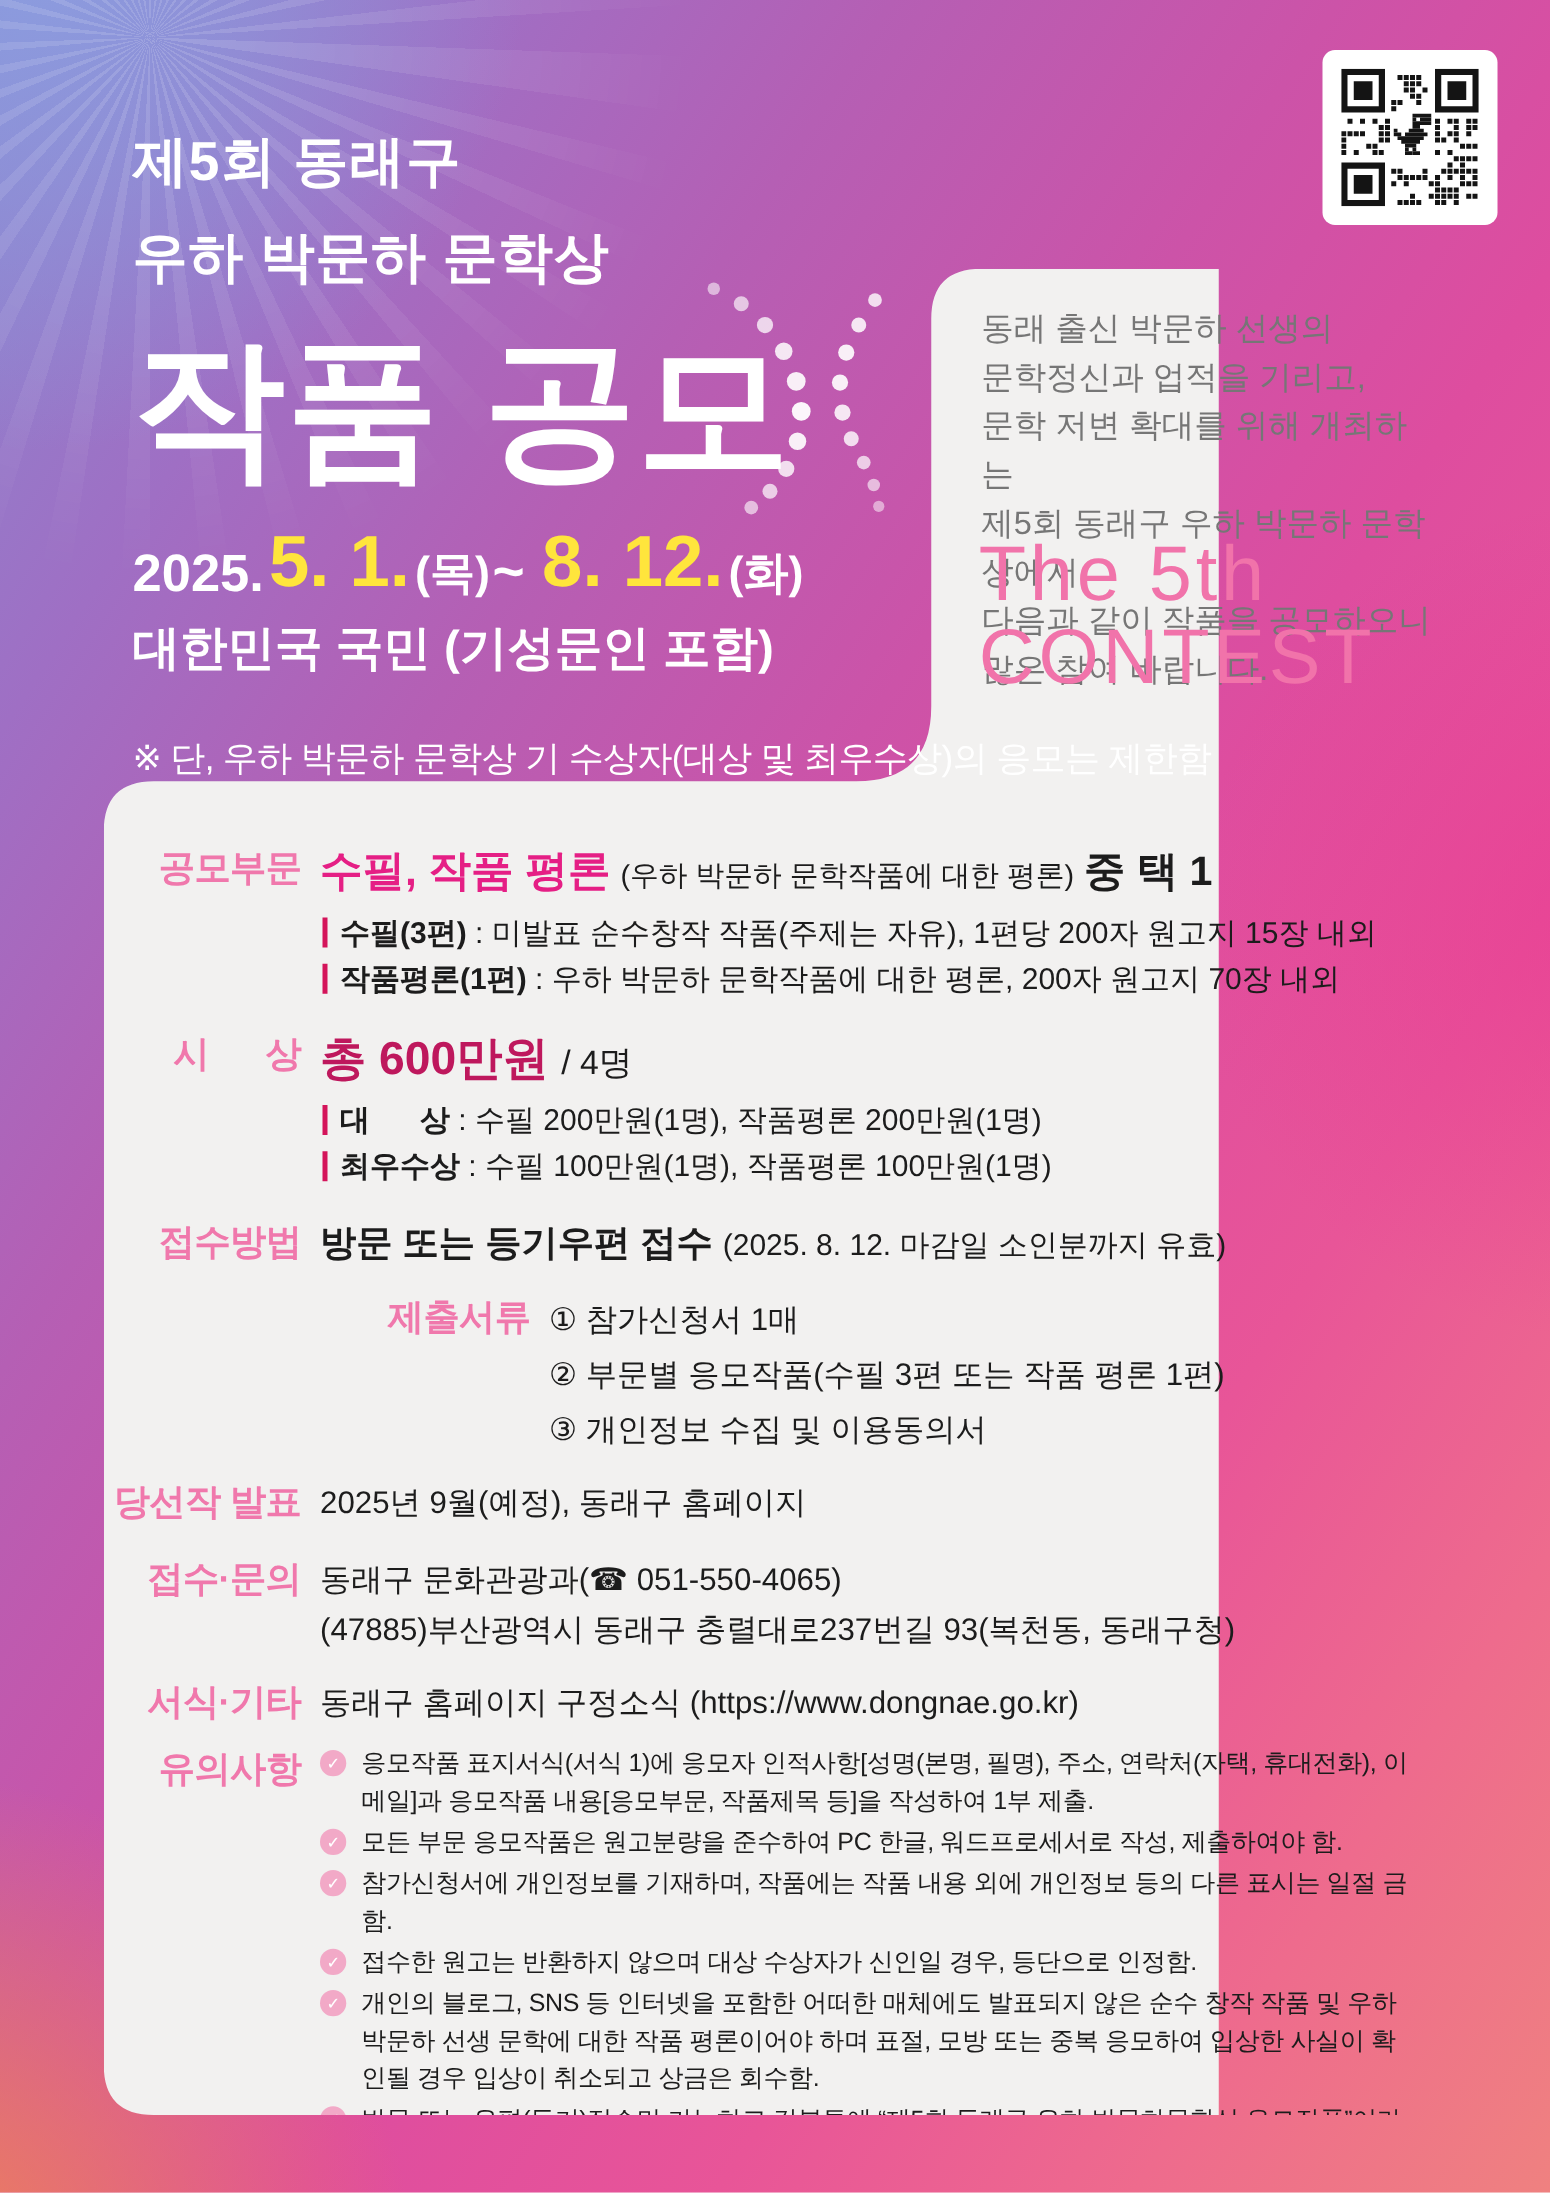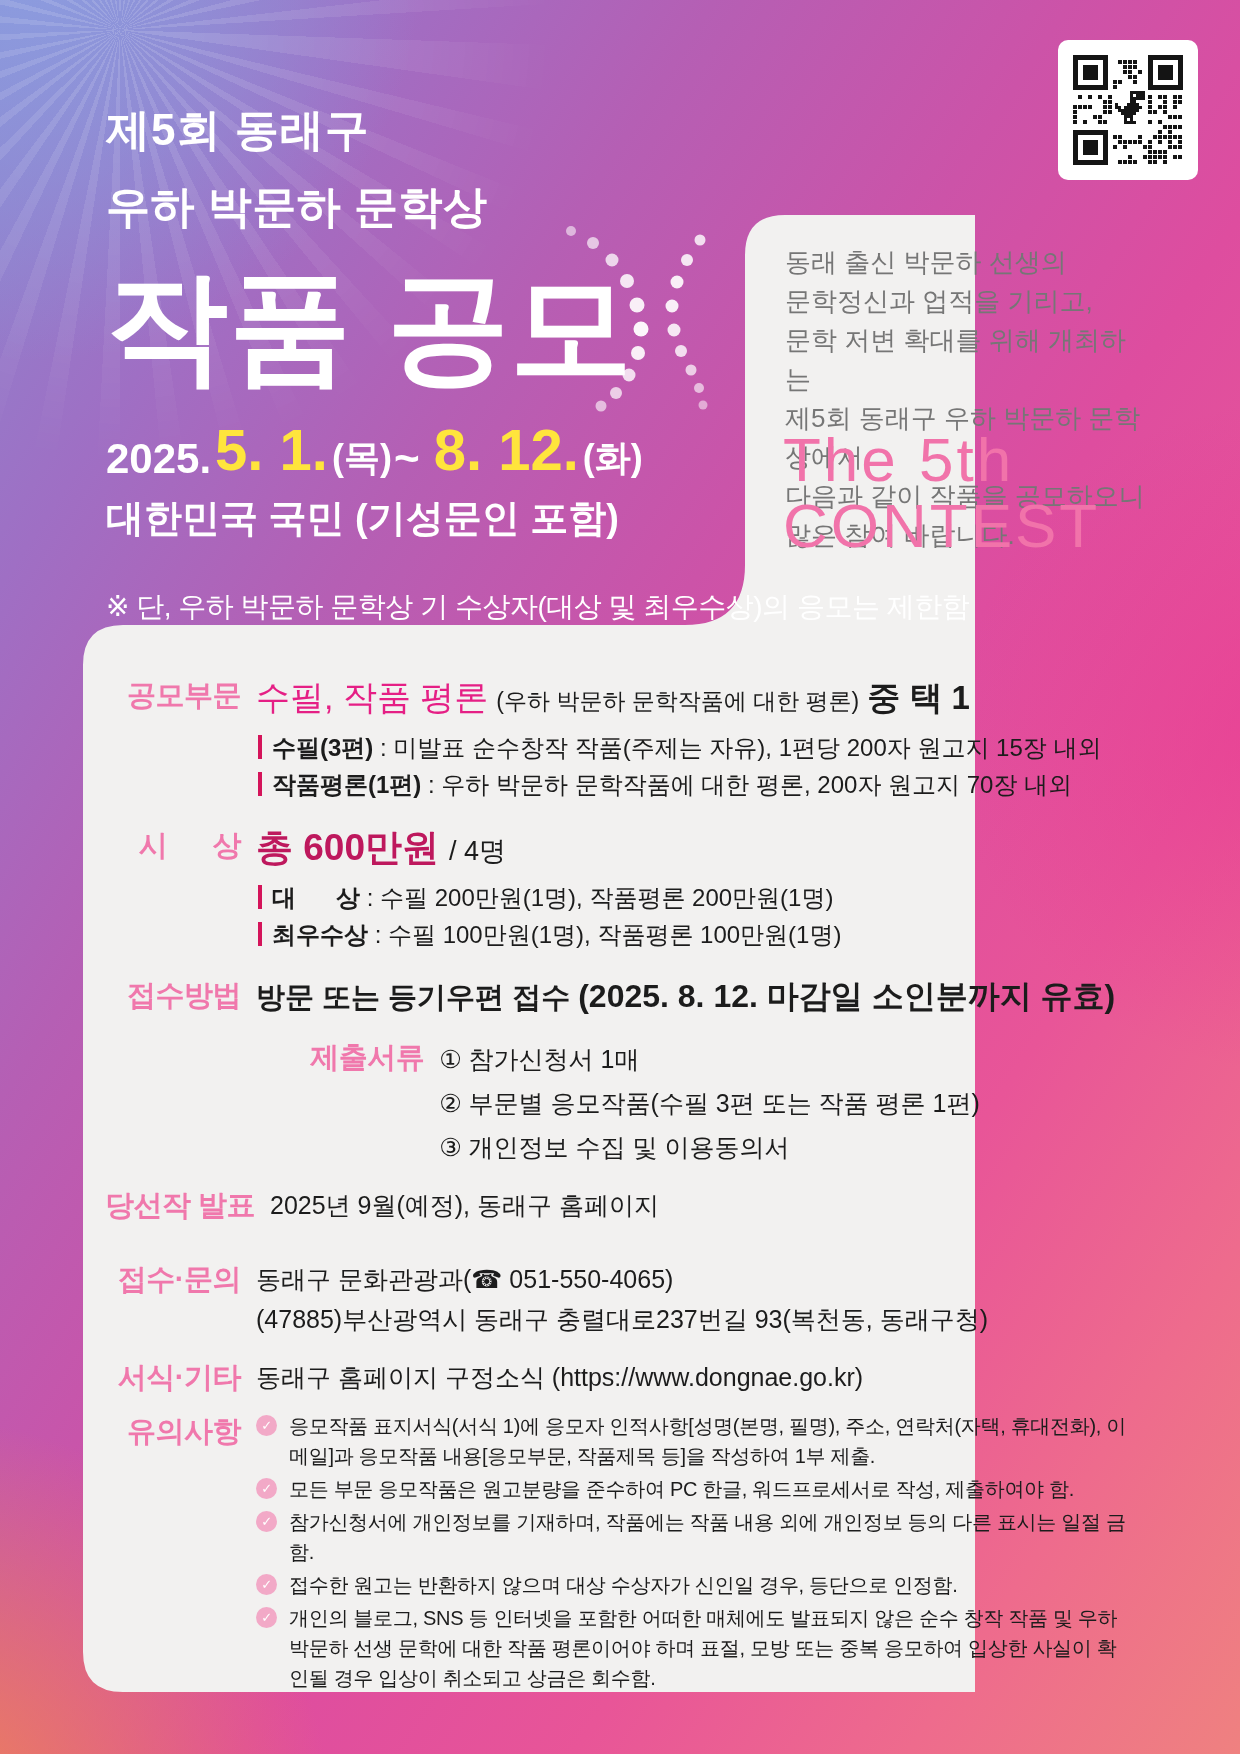--- a/index.html
+++ b/index.html
@@ -39,31 +39,31 @@
   
   .qr-box{position:absolute;left:1058px;top:40px;width:140px;height:140px;background:#fff;border-radius:10px;display:flex;align-items:center;justify-content:center;}
   
   .dots{position:absolute;pointer-events:none;}
   
   .content{position:absolute;left:0;top:410px;width:1080px;padding-top:50px;color:#1C1C1C;}
   .row{display:flex;margin-bottom:22px;}
   .row-label{width:158px;flex-shrink:0;text-align:right;color:#F078AC;font-weight:700;font-size:29px;line-height:40px;white-space:pre;letter-spacing:-0.5px;}
   .row-body{margin-left:15px;}
   .head-line{display:flex;align-items:baseline;white-space:pre;}
-  .magenta-big{color:#E51F85;font-weight:400;font-size:34px;line-height:44px;}
+  .magenta-big{color:#E51F85;font-weight:700;font-size:34px;line-height:44px;}
   .prize-big{color:#be185d;font-weight:800;font-size:37px;line-height:46px;}
   .paren{font-size:23px;font-weight:400;margin-left:8px;}
   .black-big{font-size:33px;font-weight:800;margin-left:8px;}
   .slash-sub{font-size:27px;font-weight:400;margin-left:10px;}
   .details{margin-top:8px;}
   .detail{font-size:24px;line-height:37px;display:flex;white-space:pre;}
   .bar{display:inline-block;width:4px;height:24px;background:#D4145A;margin:6px 10px 0 2px;flex-shrink:0;}
   .detail-head{font-weight:800;}
   .method-main{font-size:29px;font-weight:800;line-height:42px;}
-  .method-paren{font-size:32px;font-weight:700;margin-left:8px;}
+  .method-paren{font-size:24px;font-weight:400;margin-left:8px;}
   .doc-item{font-size:25px;line-height:44px;}
   .plain-text{font-size:25px;line-height:40px;}
   .notes-list{list-style:none;margin:0;padding:0;width:880px;}
   .notes-list li{position:relative;padding-left:33px;font-size:20px;line-height:30px;margin-bottom:3px;letter-spacing:-0.3px;}
   .check{position:absolute;left:0;top:4px;width:21px;height:21px;border-radius:50%;background:#F2A9C7;color:#fff;font-size:13px;font-weight:700;display:flex;align-items:center;justify-content:center;}
 </style>
 </head>
 <body>
 
 <div class="rays"></div>
@@ -141,21 +141,21 @@
 
     <div class="row" style="margin-bottom:16px;justify-content:center;">
       <div class="row-label">제출서류</div>
       <div class="row-body">
         <div class="doc-item">① 참가신청서 1매</div>
         <div class="doc-item">② 부문별 응모작품(수필 3편 또는 작품 평론 1편)</div>
         <div class="doc-item">③ 개인정보 수집 및 이용동의서</div>
       </div>
     </div>
 
-    <div class="row" style="margin-bottom:34px;padding-left:14px;">
+    <div class="row" style="margin-bottom:22px;">
       <div class="row-label">당선작 발표</div>
       <div class="row-body">
         <div class="plain-text">2025년 9월(예정), 동래구 홈페이지</div>
       </div>
     </div>
 
     <div class="row" style="margin-bottom:18px;">
       <div class="row-label">접수·문의</div>
       <div class="row-body">
         <div class="plain-text">동래구 문화관광과(☎ 051-550-4065)</div>

